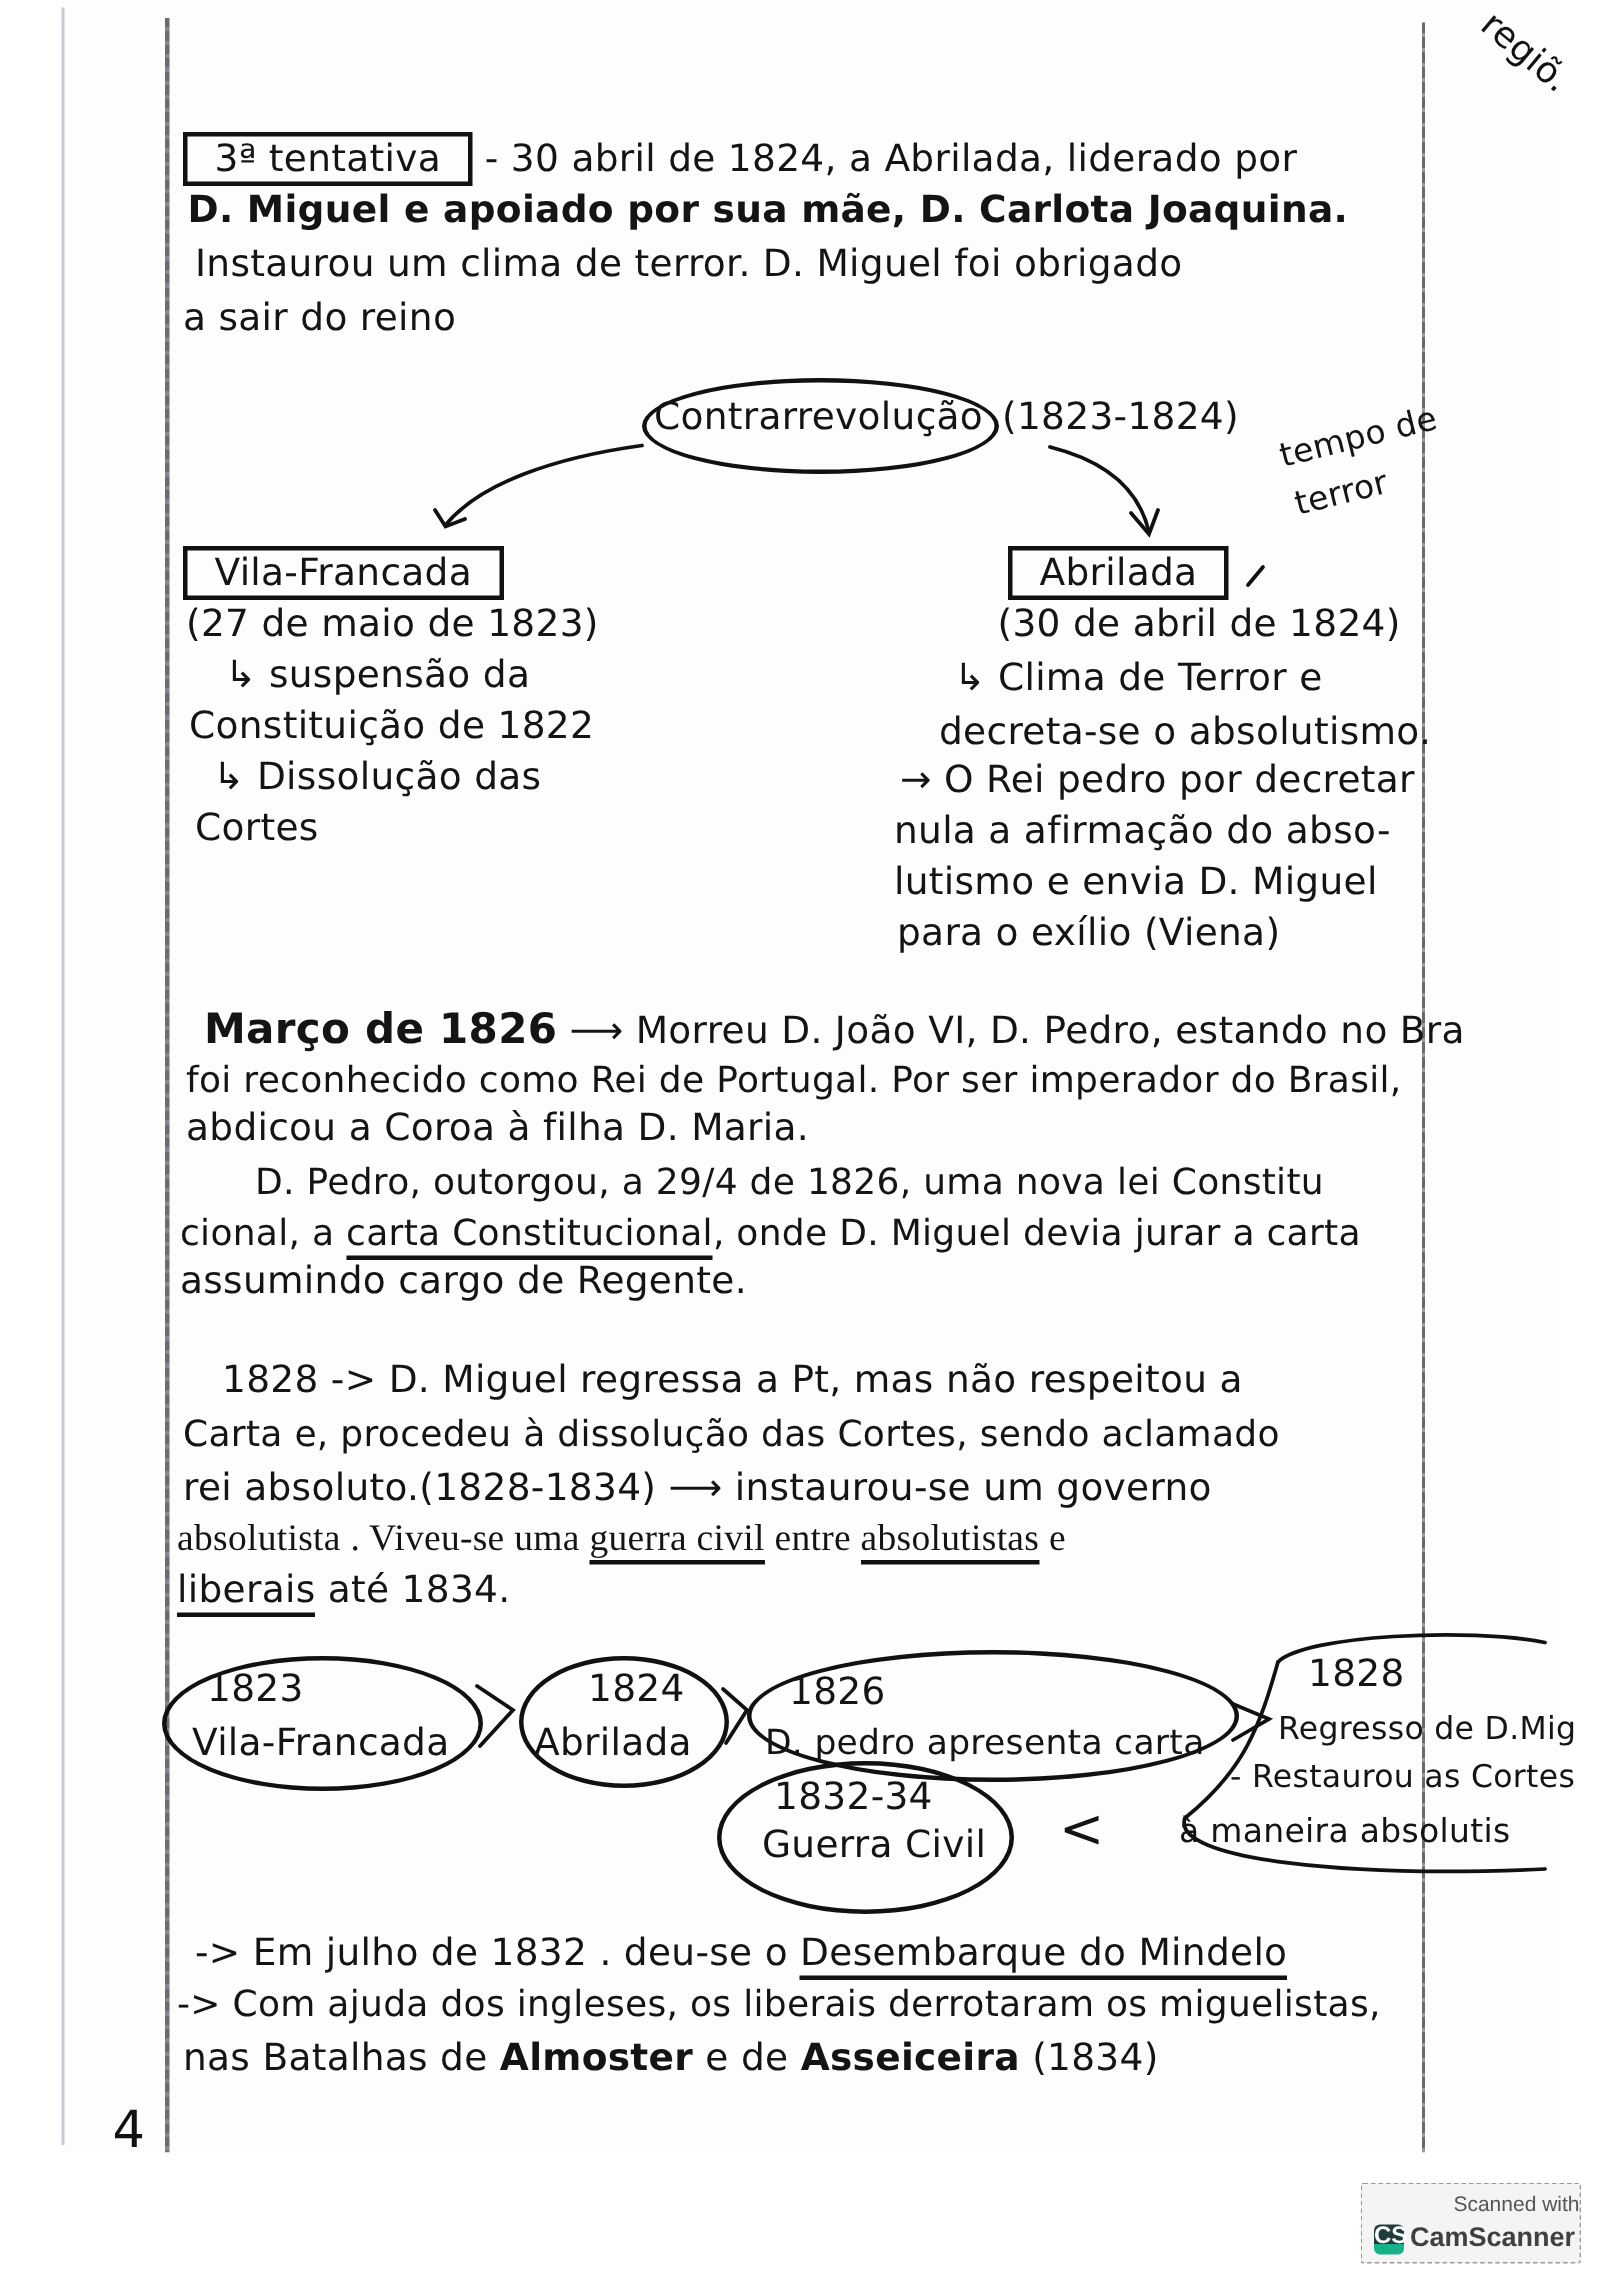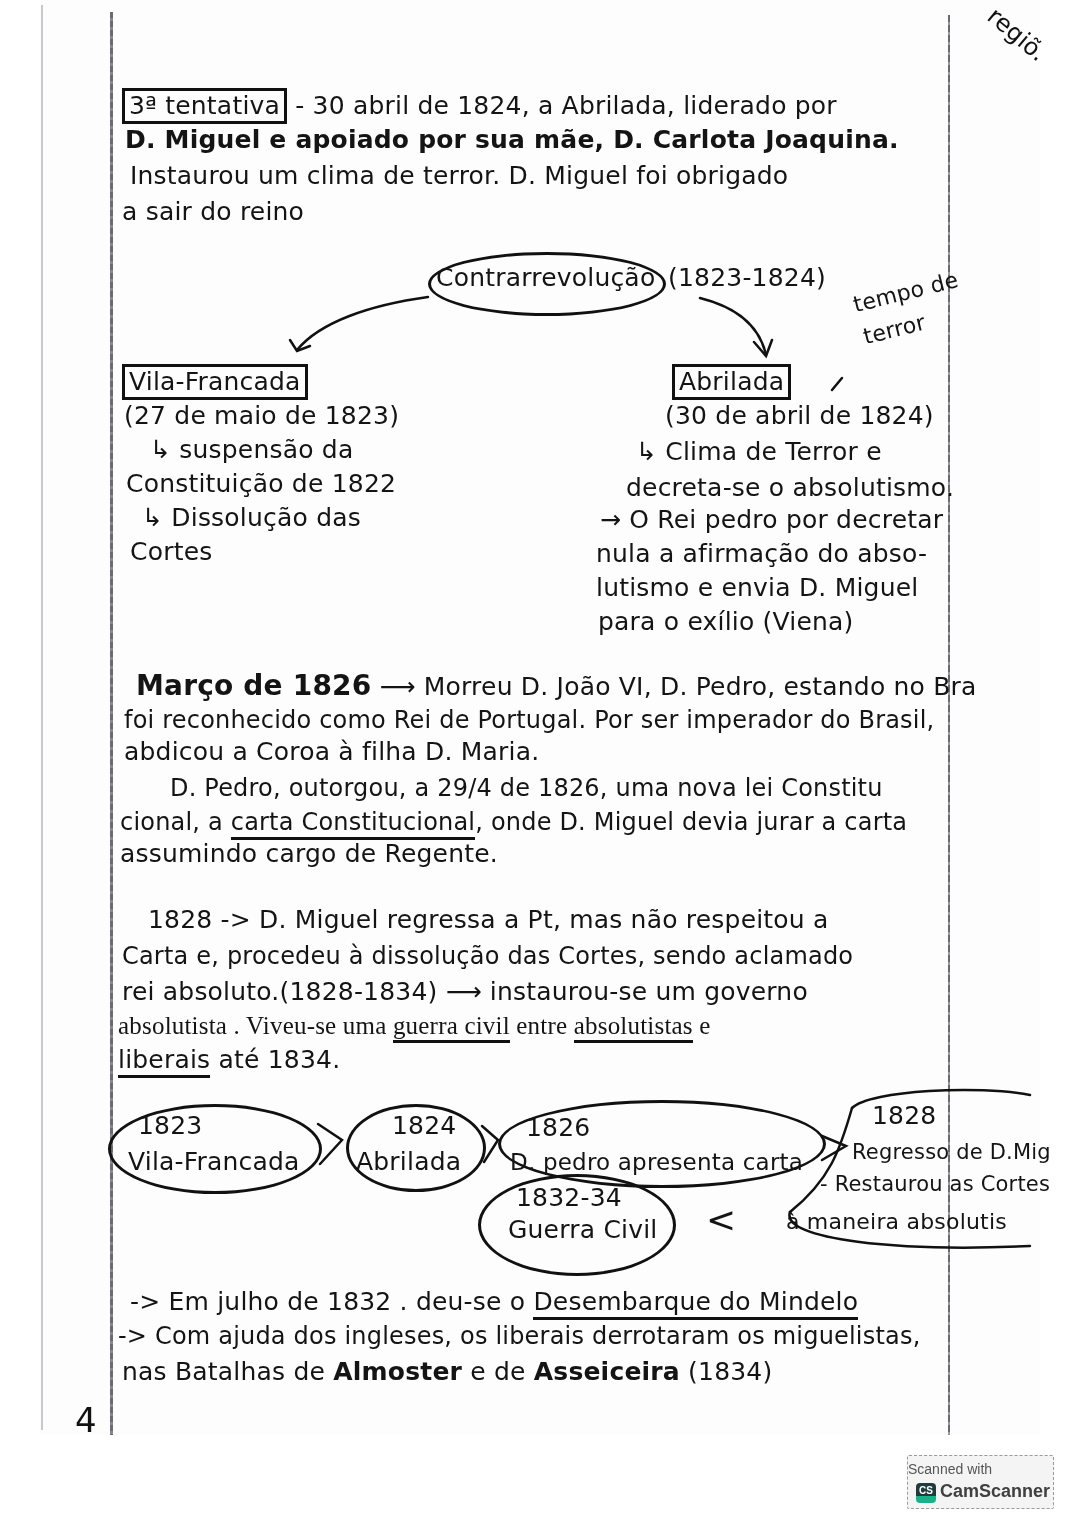--- a/index.html
+++ b/index.html
@@ -26,44 +26,44 @@
   .margin-line-right {
     position: absolute; left: 948px; top: 15px; width: 2px; height: 1420px;
     background: repeating-linear-gradient(to bottom, #6d6870 0 7px, #9b97a0 7px 10px);
   }
   .hw {
     position: absolute; font-family: "DejaVu Sans", sans-serif; font-size: 25px;
     line-height: 32px; white-space: nowrap; color: #141414; letter-spacing: 0.2px;
   }
   .hw-bold { font-weight: bold; }
   .boxed {
-    border: 3px solid #111; padding: 0 4px; line-height: 30px; display: inline-block;
+    border: 3px solid #111; padding: 0 18px; line-height: 30px; display: inline-block;
   }
   .oval {
     position: absolute; border: 3px solid #111; border-radius: 50%;
   }
   .underline { border-bottom: 3px solid #111; padding-bottom: 1px; }
   .corner-note {
     position: absolute; left: 1000px; top: 2px; font-size: 24px; transform: rotate(40deg);
     transform-origin: left top; font-family: "DejaVu Sans", sans-serif; color: #111;
   }
   .page-number {
     position: absolute; left: 75px; top: 1400px; font-size: 34px; color: #111;
     font-family: "DejaVu Sans", sans-serif;
   }
   .watermark {
     position: absolute; left: 907px; top: 1455px; width: 145px; height: 52px;
     border: 1.5px dashed #9a9a9a; background: #f4f4f4; border-radius: 2px;
     font-family: "Liberation Sans", sans-serif;
   }
-  .watermark .wm-top { position: absolute; left: 0; top: 5px; width: 145px; text-align: left; font-size: 14px; color: #555; }
+  .watermark .wm-top { position: absolute; left: 0; top: 5px; width: 145px; text-align: right; font-size: 14px; color: #555; }
   .watermark .wm-logo {
     position: absolute; left: 8px; top: 27px; width: 20px; height: 20px; border-radius: 4px;
     background: linear-gradient(to bottom, #1f3b3b 0 65%, #17b28a 65% 100%);
-    color: #fff; font-size: 10px; font-weight: bold; text-align: center; line-height: 16px;
+    color: #fff; font-size: 16px; font-weight: bold; text-align: center; line-height: 16px;
   }
   .watermark .wm-brand { position: absolute; left: 32px; top: 25px; font-size: 18px; color: #404040; font-weight: bold; }
   svg.overlay { position: absolute; left: 0; top: 0; }
 </style>
 </head>
 <body>
 
 <div class="page"></div>
 <div class="margin-line-left-faint"></div>
 <div class="margin-line-left"></div>

